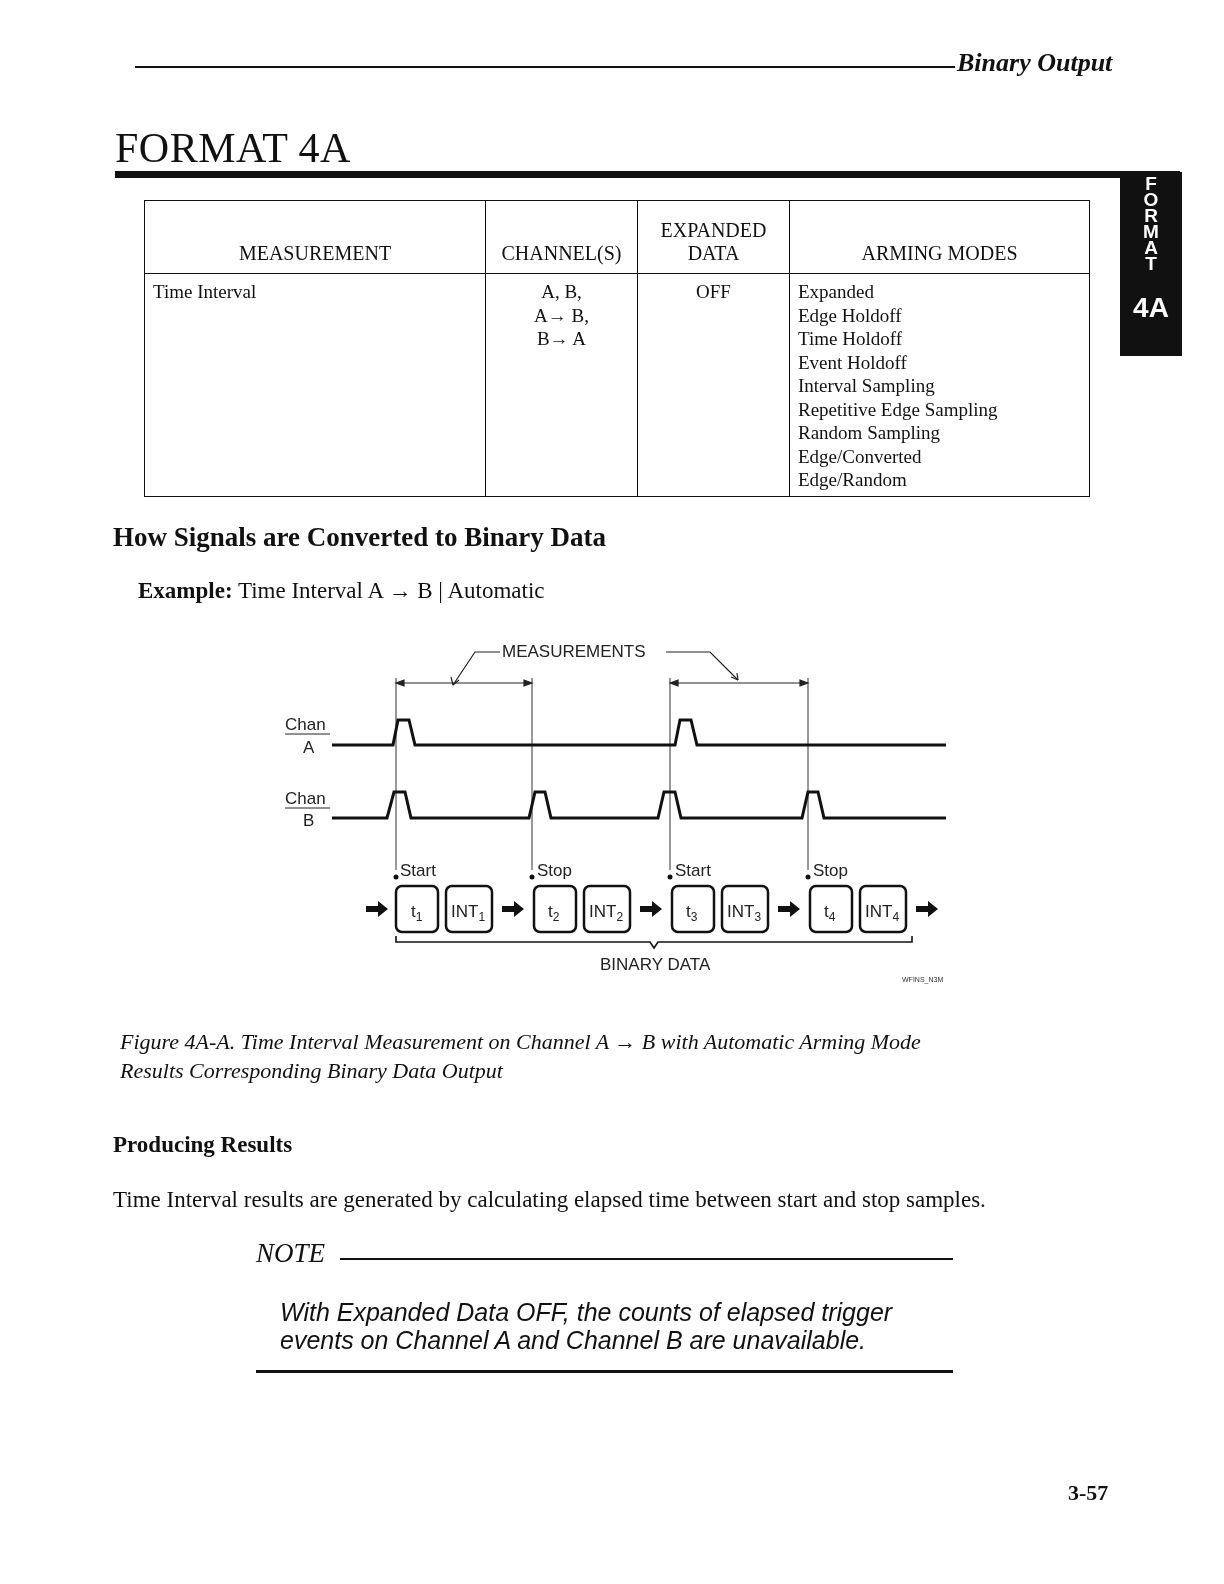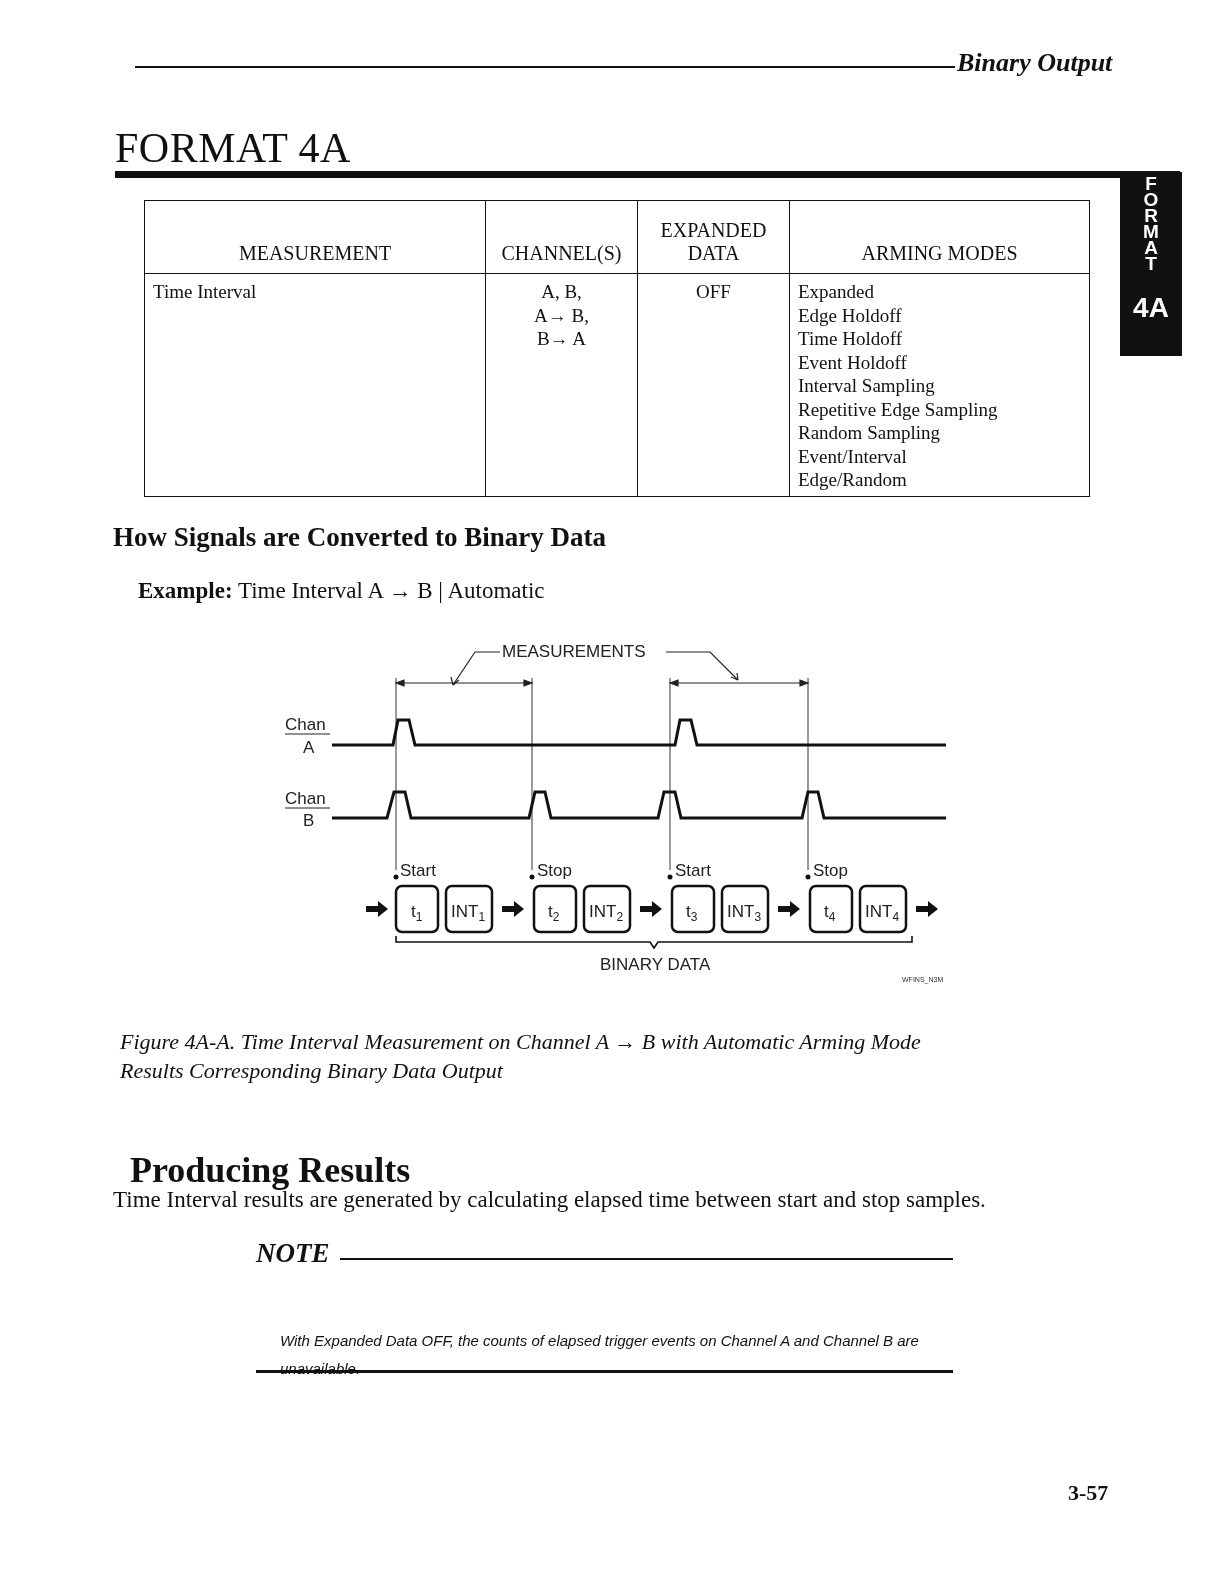--- a/index.html
+++ b/index.html
@@ -33,27 +33,27 @@
   .h2 { left: 113px; top: 522px; font-size: 27px; font-weight: bold; margin: 0; }
   .example { left: 138px; top: 578px; font-size: 23px; white-space: nowrap; }
   .example b { font-weight: bold; }
 
   
   svg.diagram { left: 270px; top: 630px; }
   .dtext { font-family: "Liberation Sans", "DejaVu Sans", sans-serif; font-size: 17px; fill: #222; }
 
   .caption { left: 120px; top: 1027px; width: 990px; text-align: left; font-size: 22px; font-style: italic; line-height: 29px; }
 
-  .h2b { left: 113px; top: 1132px; font-size: 36px; font-weight: bold; margin: 17px; }
+  .h2b { left: 113px; top: 1132px; font-size: 23px; font-weight: bold; margin: 0; }
   .para { left: 113px; top: 1187px; font-size: 23px; white-space: nowrap; }
 
-  .note-label { left: 256px; top: 1238px; font-size: 27px; font-style: italic; font-weight: bold; }
+  .note-label { left: 256px; top: 1238px; font-size: 27px; font-style: italic; }
   .note-rule-top { left: 340px; top: 1258px; width: 613px; height: 2px; background: #111; }
-  .note-text { left: 280px; top: 1327px; width: 680px; font-family: "Liberation Sans", "DejaVu Sans", sans-serif;
-               font-style: italic; font-size: 15px; line-height: 28px; }
+  .note-text { left: 280px; top: 1298px; width: 680px; font-family: "Liberation Sans", "DejaVu Sans", sans-serif;
+               font-style: italic; font-size: 25px; line-height: 28px; }
   .note-rule-bottom { left: 256px; top: 1370px; width: 697px; height: 3px; background: #111; }
 
   .page-num { left: 1068px; top: 1480px; font-size: 22px; font-weight: bold; }
 </style>
 </head>
 <body>
 
 <div class="abs run-rule"></div>
 <div class="abs run-title">Binary Output</div>
 
@@ -94,21 +94,21 @@
       </td>
       <td class="c">OFF</td>
       <td>
         <span class="mode">Expanded</span>
         <span class="mode">Edge Holdoff</span>
         <span class="mode">Time Holdoff</span>
         <span class="mode">Event Holdoff</span>
         <span class="mode">Interval Sampling</span>
         <span class="mode">Repetitive Edge Sampling</span>
         <span class="mode">Random Sampling</span>
-        <span class="mode">Event/Interval</span>
+        <span class="mode">Edge/Converted</span>
         <span class="mode">Edge/Random</span>
       </td>
     </tr>
   </tbody>
 </table>
 
 <h2 class="abs h2">How Signals are Converted to Binary Data</h2>
 <div class="abs example">
   <b>Example:</b>
   <span>Time Interval A → B | Automatic</span>

